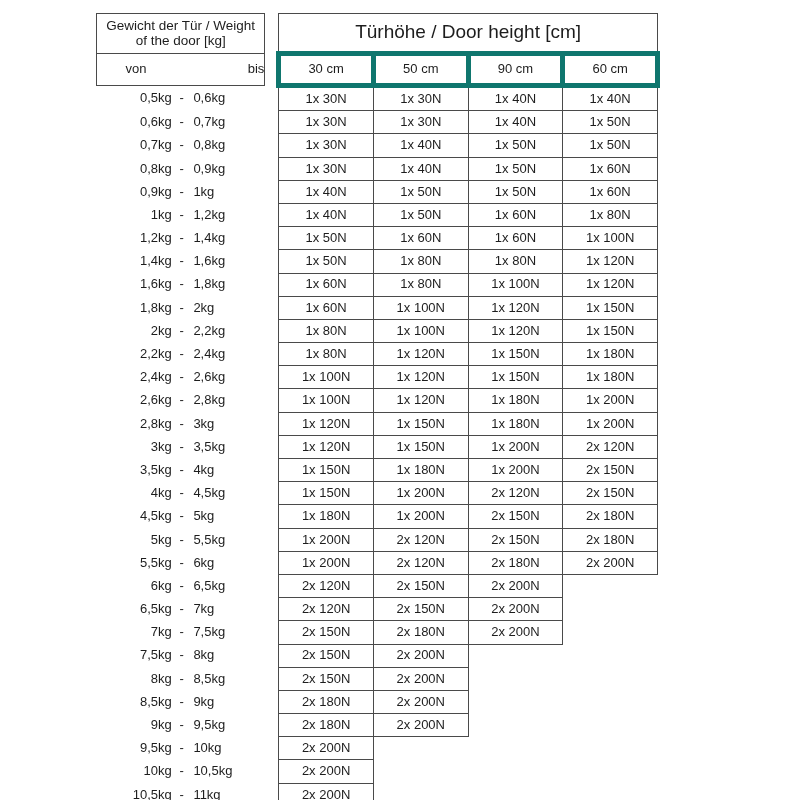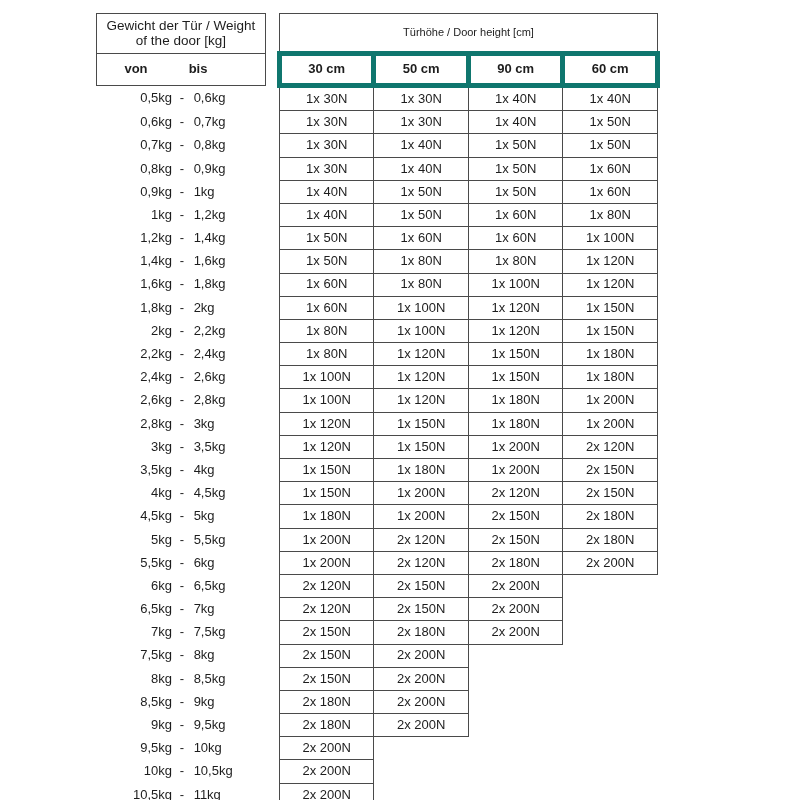--- a/index.html
+++ b/index.html
@@ -35,36 +35,36 @@
   
   tr.r-head td { height: 37px; }
   td.left-head {
     border: 1px solid #4a4a4a;
     text-align: center;
     font-size: 13.5px;
   }
   td.right-head {
     border: 1px solid #4a4a4a;
     text-align: center;
-    font-size: 11px;
+    font-size: 19px;
   }
   
-  tr.r-sub td { height: 27px; font-weight: bold; }
+  tr.r-sub td { height: 27px; }
   td.sub-von {
     border-left: 1px solid #4a4a4a;
     border-bottom: 1px solid #4a4a4a;
     text-align: center;
   }
   td.sub-dash {
     border-bottom: 1px solid #4a4a4a;
   }
   td.sub-bis {
     border-right: 1px solid #4a4a4a;
     border-bottom: 1px solid #4a4a4a;
-    text-align: left;
+    text-align: right;
   }
   td.h-cell {
     border: 5px solid #0f766e;
     text-align: center;
   }
   
   td.gap { border: none; }
   
   td.w-von { text-align: right; padding-right: 3px; }
   td.w-dash { text-align: center; }

